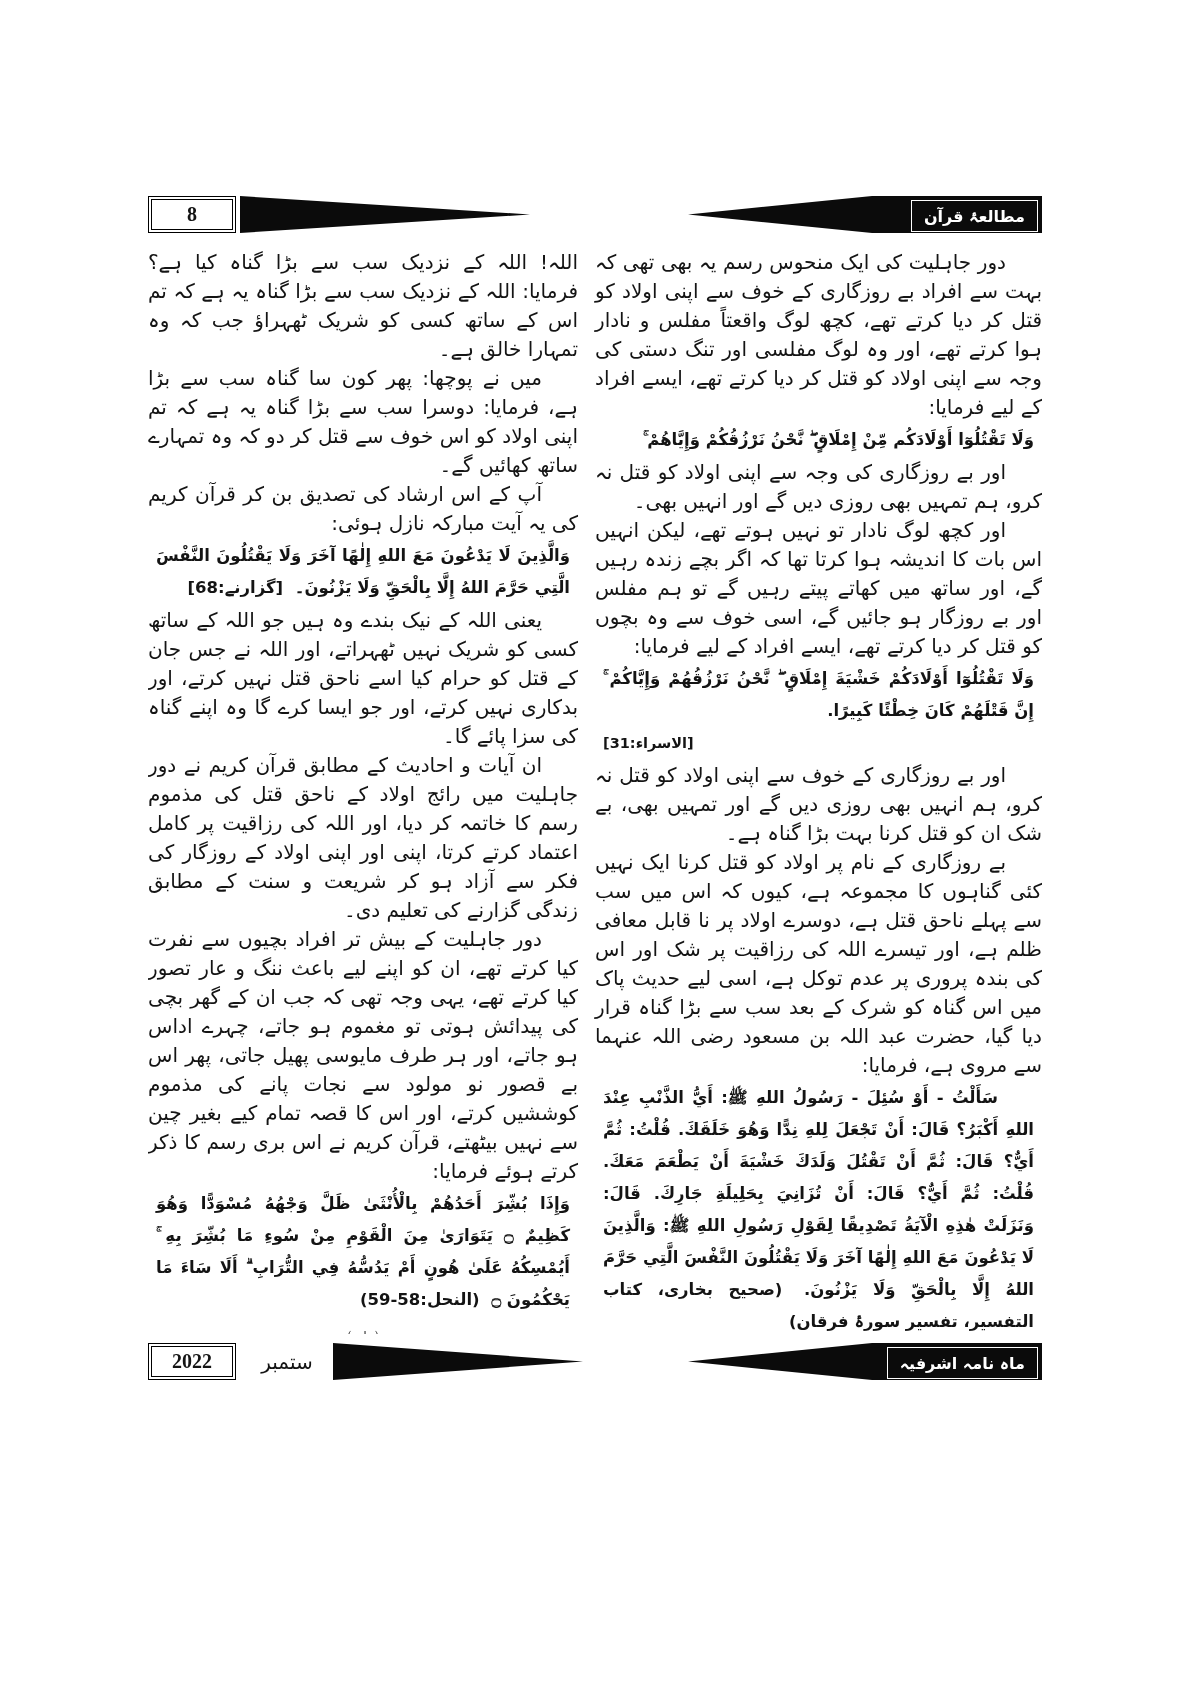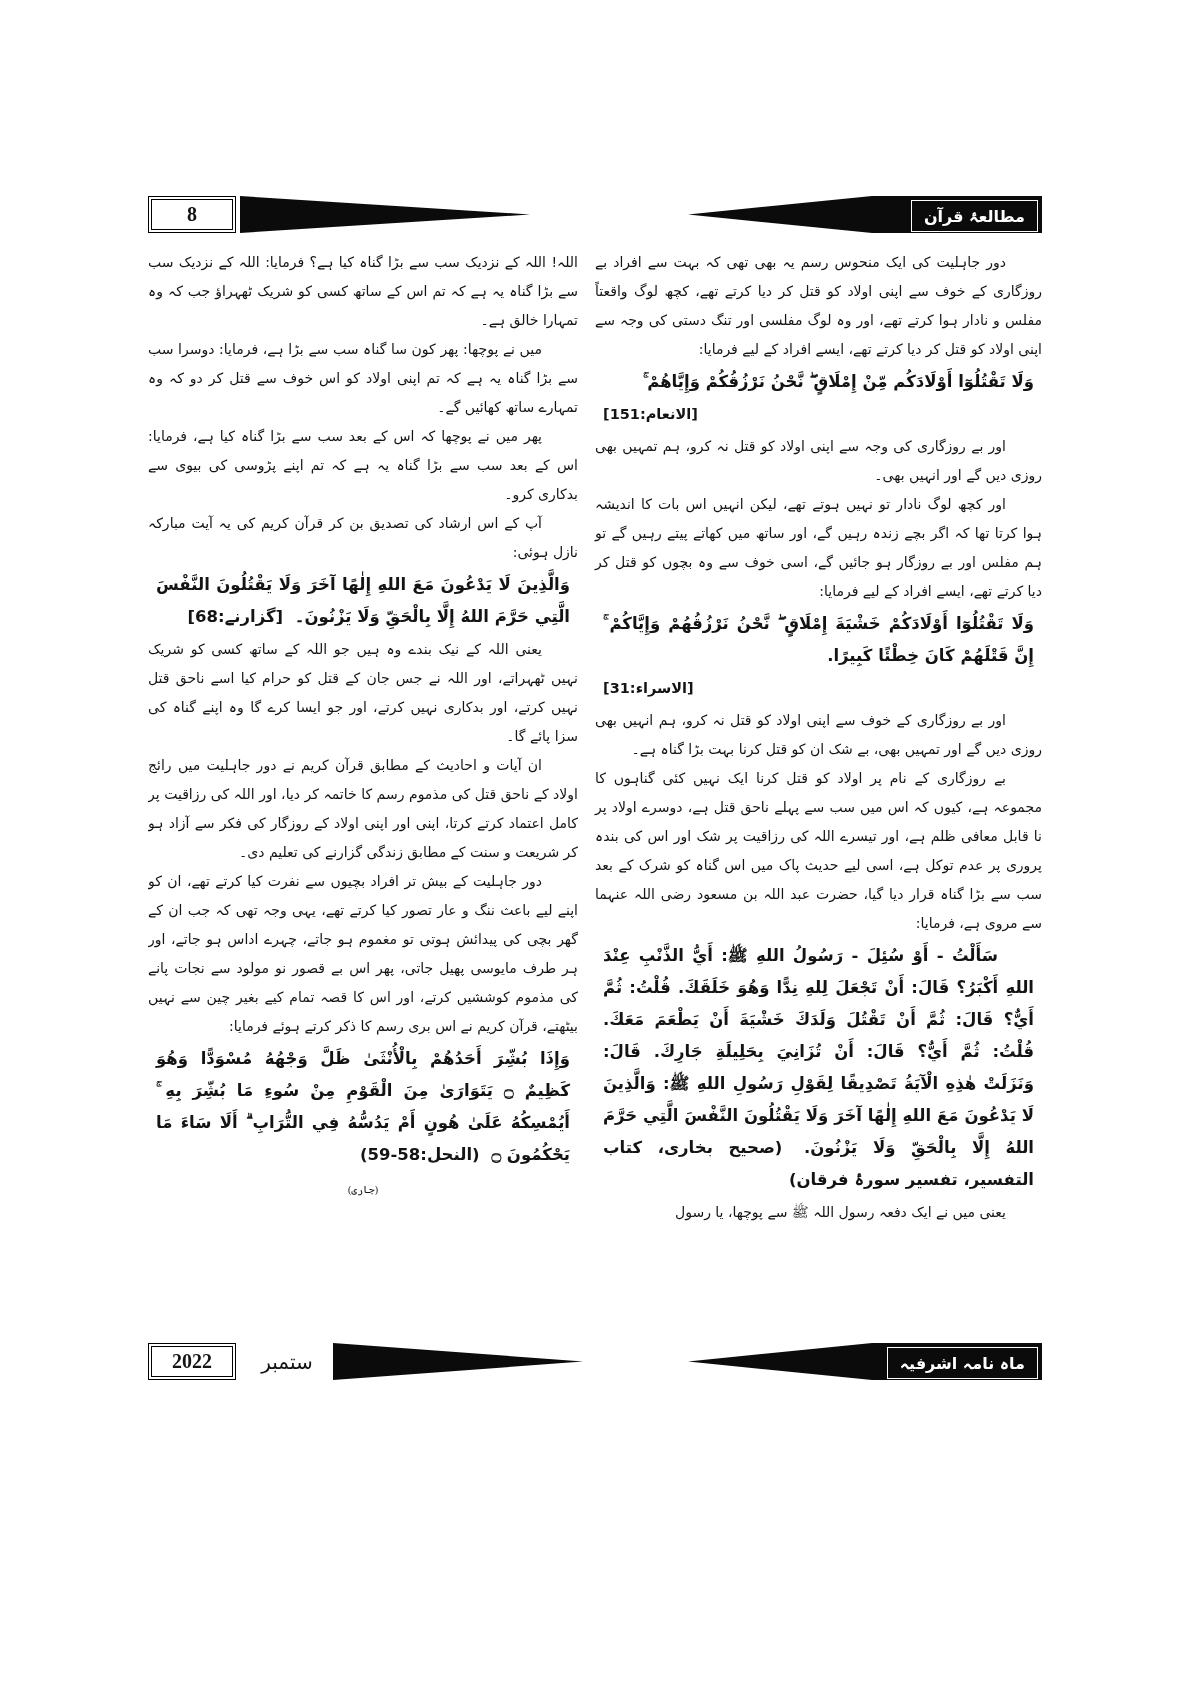--- a/index.html
+++ b/index.html
@@ -54,21 +54,21 @@
     display:flex; gap:17px; overflow:hidden;
   }
   .col { text-align:justify; }
   .col-right { flex:0 0 447px; }
   .col-left  { flex:1 1 auto; }
 
   .heading {
     font-size:19px; font-weight:bold; text-align:center;
     line-height:36px; margin:2px 0;
   }
-  .para { font-size:14px; line-height:29px; }
+  .para { font-size:20px; line-height:29px; }
   .indent { text-indent:36px; }
   .quote {
     font-size:16.5px; font-weight:bold; line-height:32px; margin:2px 8px;
   }
   .block-ref { display:block; text-align:left; font-size:14.5px; font-weight:bold; }
   .inline-ref { font-weight:bold; margin:0 6px; }
   .trailer { font-size:10px; line-height:34px; text-align:center;font-family:Liberation Serif, serif; }
 </style>
 </head>
 <body>
@@ -86,21 +86,20 @@
   </div>
 
   <div class="content">
 
     <div class="col col-right">
 
       <p class="para indent">دور جاہلیت کی ایک منحوس رسم یہ بھی تھی کہ بہت سے افراد بے روزگاری کے خوف سے اپنی اولاد کو قتل کر دیا کرتے تھے، کچھ لوگ واقعتاً مفلس و نادار ہوا کرتے تھے، اور وہ لوگ مفلسی اور تنگ دستی کی وجہ سے اپنی اولاد کو قتل کر دیا کرتے تھے، ایسے افراد کے لیے فرمایا:</p>
 
       <div class="quote">
         <span>وَلَا تَقْتُلُوٓا أَوْلَادَكُم مِّنْ إِمْلَاقٍ ۖ نَّحْنُ نَرْزُقُكُمْ وَإِيَّاهُمْ ۚ</span>
-        <span class="block-ref">[الانعام:151]</span>
       </div>
 
       <p class="para indent">اور بے روزگاری کی وجہ سے اپنی اولاد کو قتل نہ کرو، ہم تمہیں بھی روزی دیں گے اور انہیں بھی۔</p>
 
       <p class="para indent">اور کچھ لوگ نادار تو نہیں ہوتے تھے، لیکن انہیں اس بات کا اندیشہ ہوا کرتا تھا کہ اگر بچے زندہ رہیں گے، اور ساتھ میں کھاتے پیتے رہیں گے تو ہم مفلس اور بے روزگار ہو جائیں گے، اسی خوف سے وہ بچوں کو قتل کر دیا کرتے تھے، ایسے افراد کے لیے فرمایا:</p>
 
       <div class="quote">
         <span>وَلَا تَقْتُلُوٓا أَوْلَادَكُمْ خَشْيَةَ إِمْلَاقٍ ۖ نَّحْنُ نَرْزُقُهُمْ وَإِيَّاكُمْ ۚ إِنَّ قَتْلَهُمْ كَانَ خِطْئًا كَبِيرًا.</span>
         <span class="block-ref">[الاسراء:31]</span>
       </div>
@@ -115,21 +114,20 @@
       </div>
 
       <p class="para indent">یعنی میں نے ایک دفعہ رسول اللہ ﷺ سے پوچھا، یا رسول</p>
     </div>
 
     <div class="col col-left">
       <p class="para">اللہ! اللہ کے نزدیک سب سے بڑا گناہ کیا ہے؟ فرمایا: اللہ کے نزدیک سب سے بڑا گناہ یہ ہے کہ تم اس کے ساتھ کسی کو شریک ٹھہراؤ جب کہ وہ تمہارا خالق ہے۔</p>
 
       <p class="para indent">میں نے پوچھا: پھر کون سا گناہ سب سے بڑا ہے، فرمایا: دوسرا سب سے بڑا گناہ یہ ہے کہ تم اپنی اولاد کو اس خوف سے قتل کر دو کہ وہ تمہارے ساتھ کھائیں گے۔</p>
 
-      <p class="para indent">پھر میں نے پوچھا کہ اس کے بعد سب سے بڑا گناہ کیا ہے، فرمایا: اس کے بعد سب سے بڑا گناہ یہ ہے کہ تم اپنے پڑوسی کی بیوی سے بدکاری کرو۔</p>
 
       <p class="para indent">آپ کے اس ارشاد کی تصدیق بن کر قرآن کریم کی یہ آیت مبارکہ نازل ہوئی:</p>
 
       <div class="quote">
         <span>وَالَّذِينَ لَا يَدْعُونَ مَعَ اللهِ إِلٰهًا آخَرَ وَلَا يَقْتُلُونَ النَّفْسَ الَّتِي حَرَّمَ اللهُ إِلَّا بِالْحَقِّ وَلَا يَزْنُونَ۔</span>
         <span class="inline-ref">[گزارنے:68]</span>
       </div>
 
       <p class="para indent">یعنی اللہ کے نیک بندے وہ ہیں جو اللہ کے ساتھ کسی کو شریک نہیں ٹھہراتے، اور اللہ نے جس جان کے قتل کو حرام کیا اسے ناحق قتل نہیں کرتے، اور بدکاری نہیں کرتے، اور جو ایسا کرے گا وہ اپنے گناہ کی سزا پائے گا۔</p>
 

